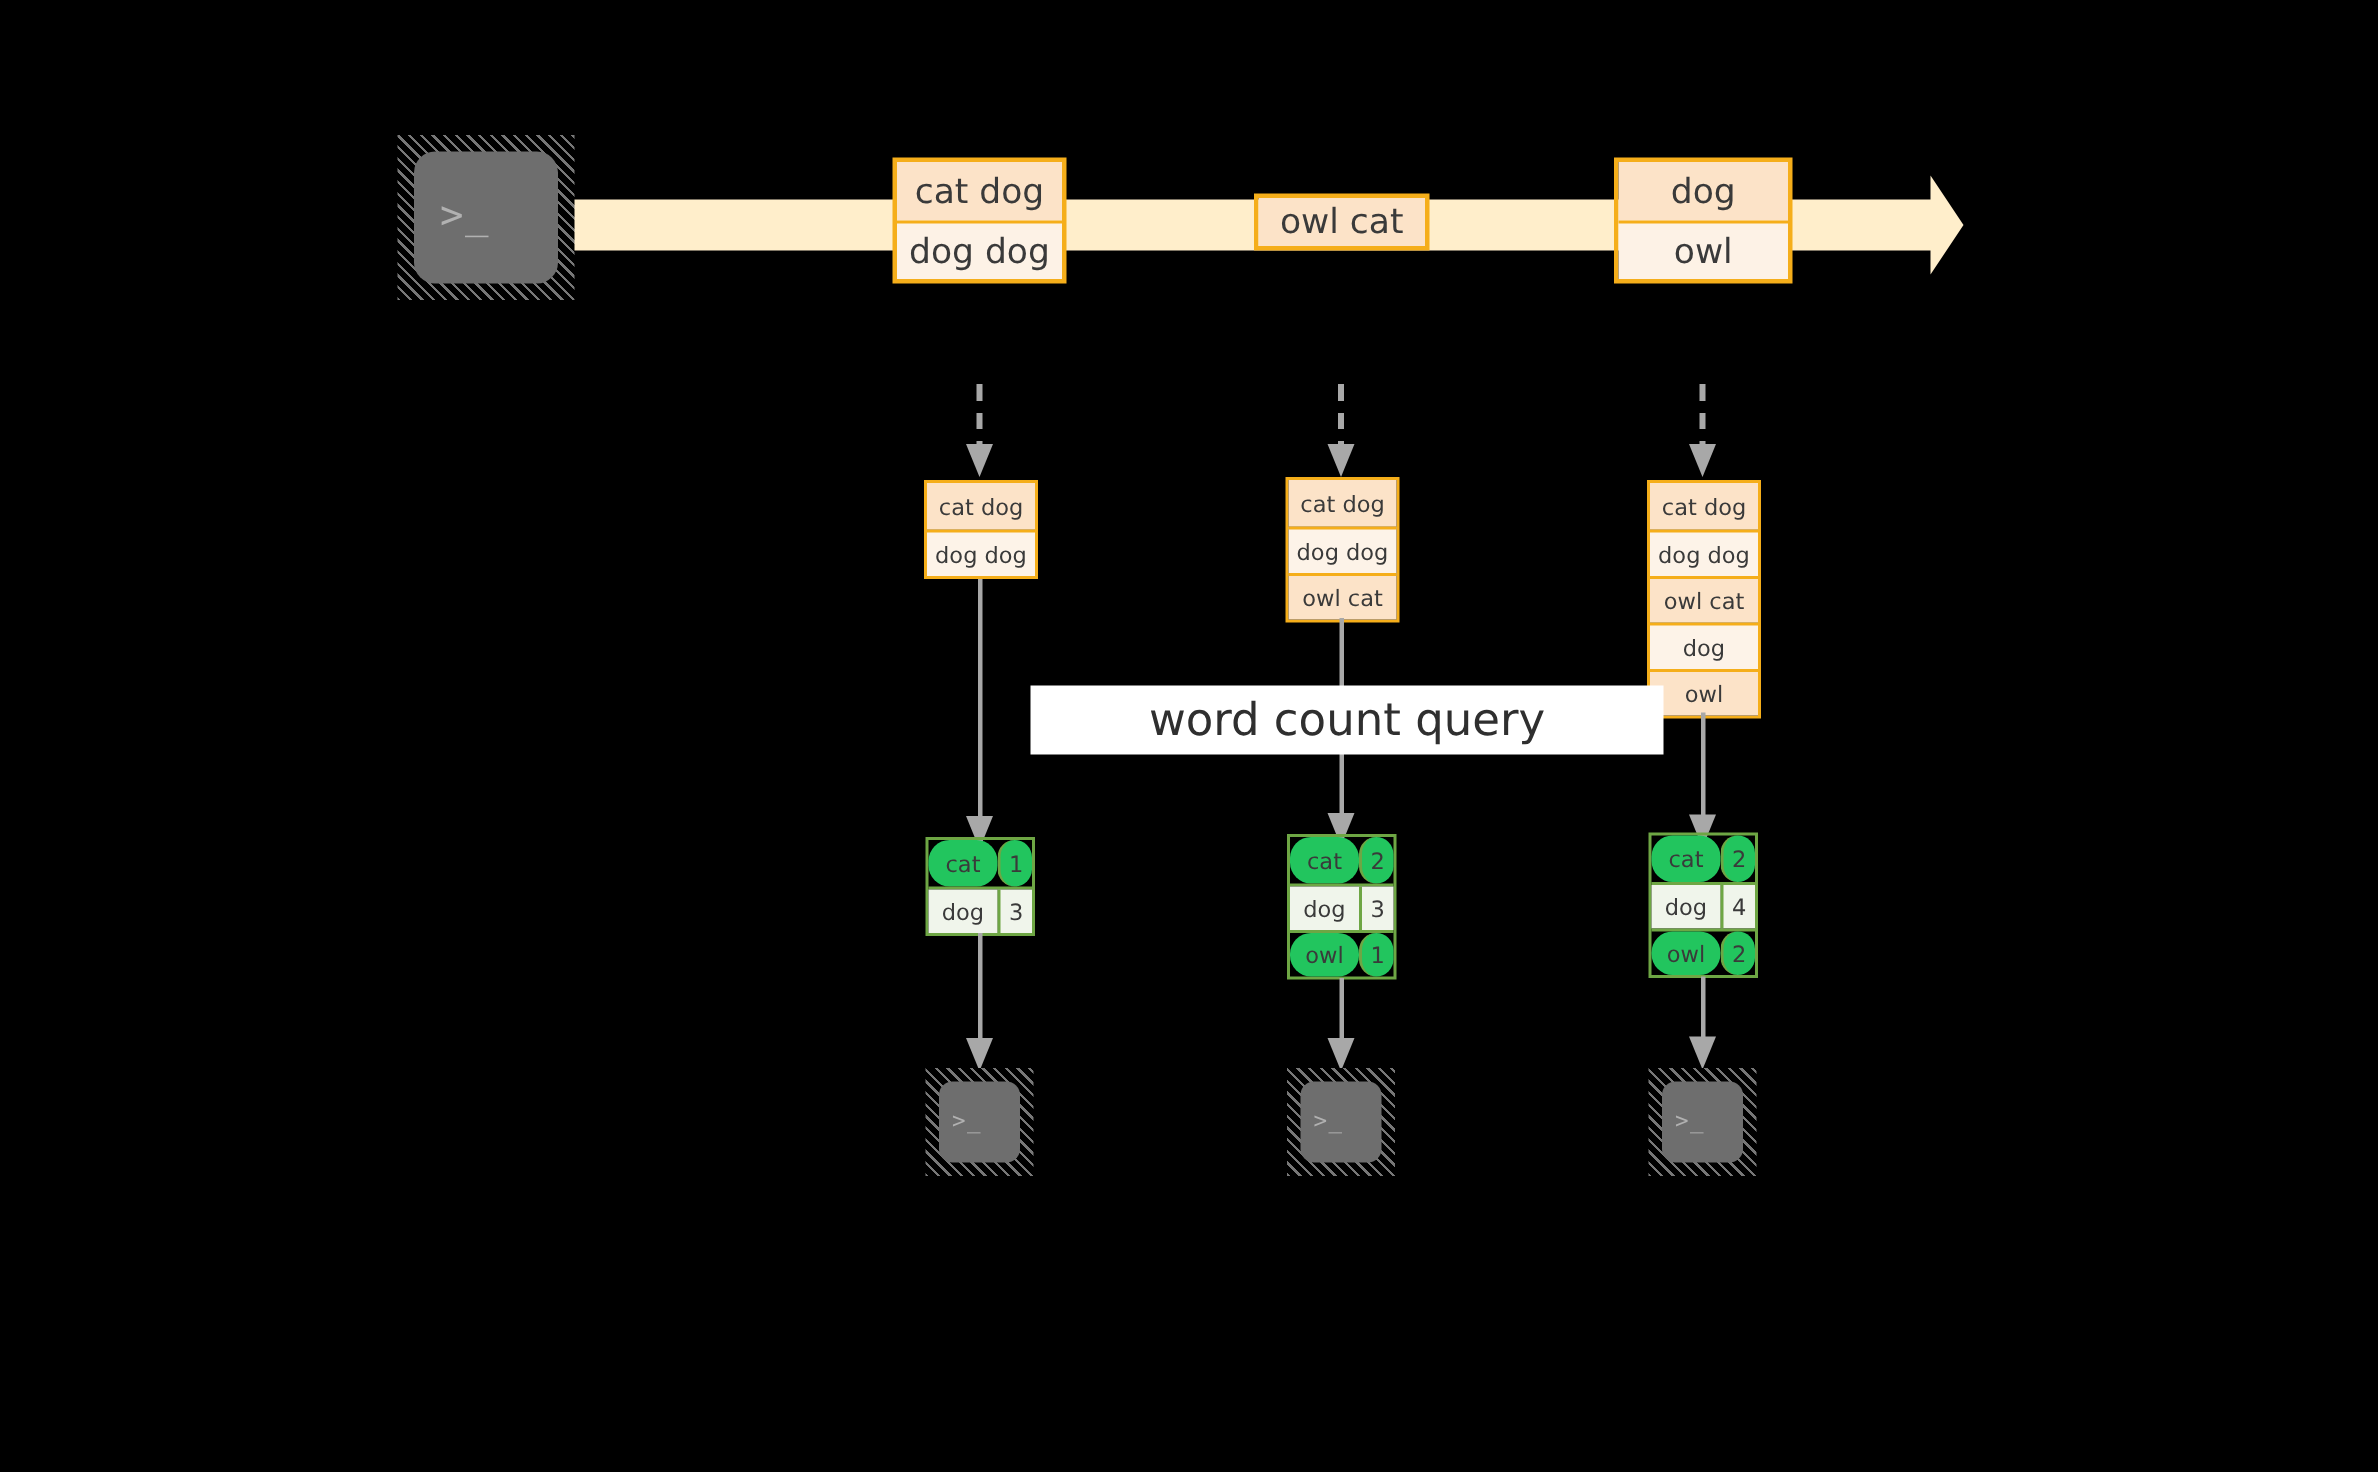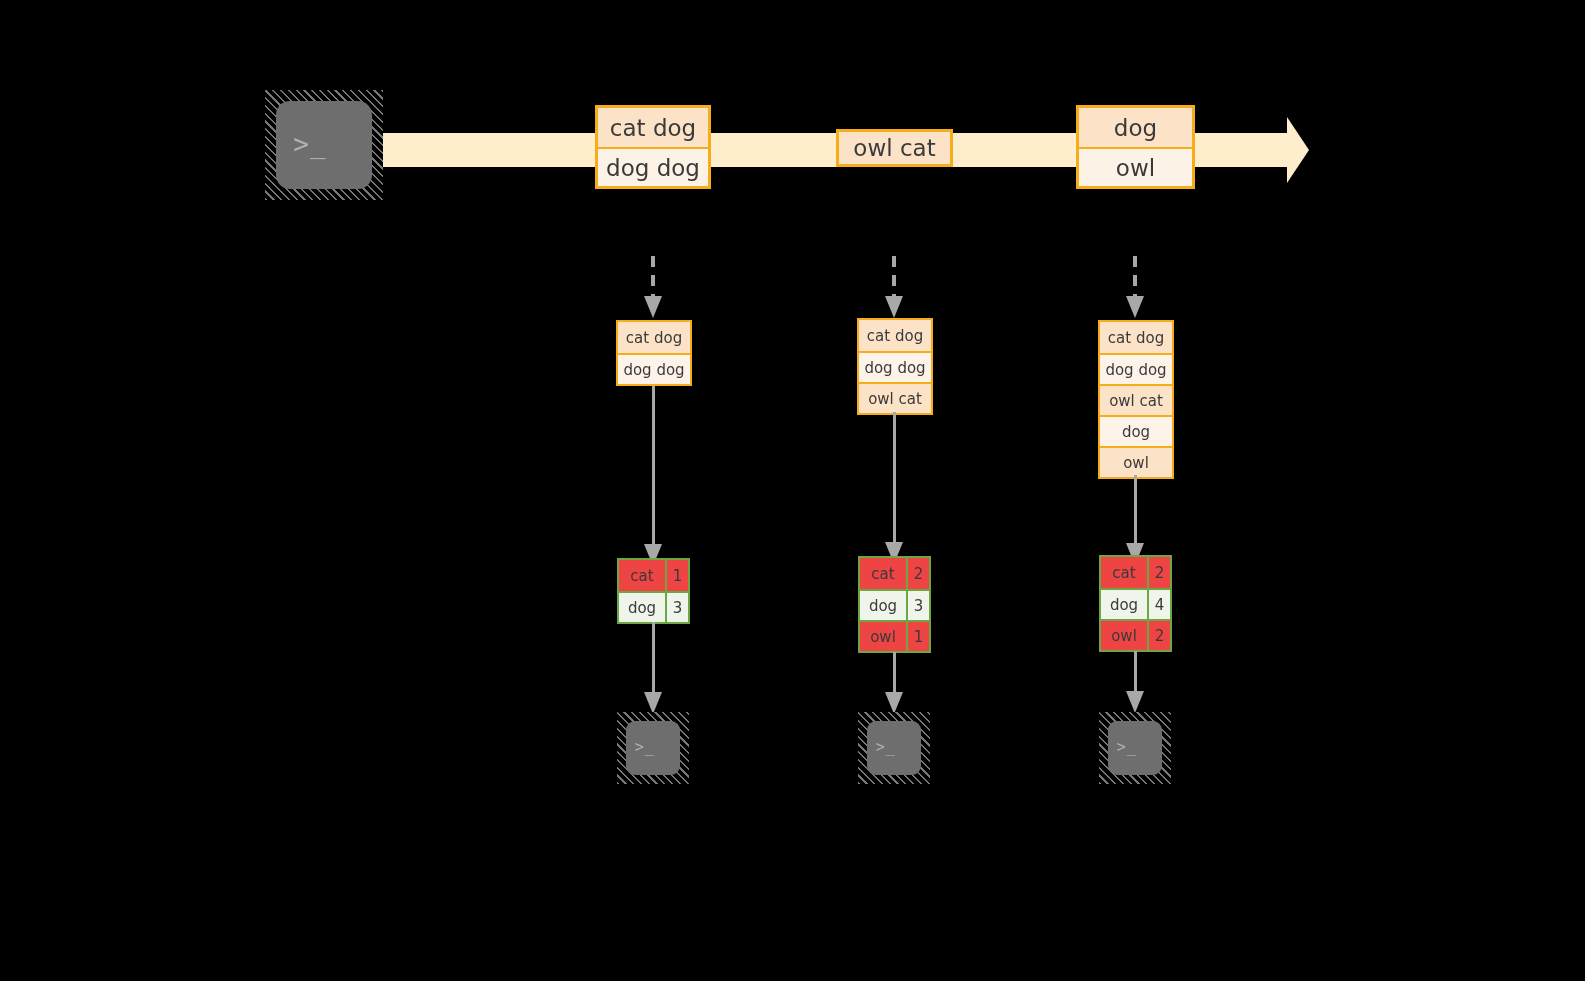--- a/index.html
+++ b/index.html
@@ -187,21 +187,21 @@
     box-sizing: border-box;
     display: flex;
     align-items: center;
     justify-content: center;
     font-size: 15px;
     color: #3a3a3a;
     white-space: nowrap;
   }
   .res-table .rcell.word { flex: 0 0 46px; }
   .res-table .rcell.count { flex: 1 1 auto; border-left: 2px solid #6EA644; }
-  .res-table .rrow.dark .rcell  { background: #ef4444; }
+  .res-table .rrow.dark .rcell  { background: #22c55e; border-radius: 14px; }
   .res-table .rrow.light .rcell { background: #F0F5EB; }
 
   
   .query-label {
     position: absolute;
     left: 687px;
     top: 457px;
     width: 422px;
     height: 46px;
     background: #FFFFFF;
@@ -275,20 +275,21 @@
   </div>
   <div class="solid-arrow" style="left:885px; top:412px; height:152px;">
     <div class="shaft" style="height:132px;"></div>
     <div class="head" style="top:130px;"></div>
   </div>
   <div class="solid-arrow" style="left:1126px; top:475px; height:90px;">
     <div class="shaft" style="height:70px;"></div>
     <div class="head" style="top:68px;"></div>
   </div>
 
+  <div class="query-label">word count query</div>
 
   <div class="res-table" style="left:617px; top:558px; width:73px;">
     <div class="rrow dark">
       <div class="rcell word">cat</div>
       <div class="rcell count">1</div>
     </div>
     <div class="rrow light">
       <div class="rcell word">dog</div>
       <div class="rcell count">3</div>
     </div>

